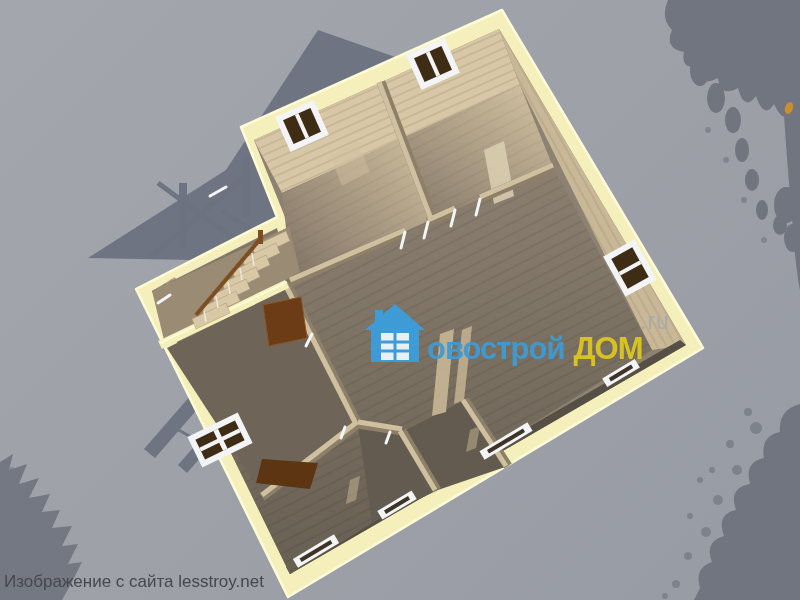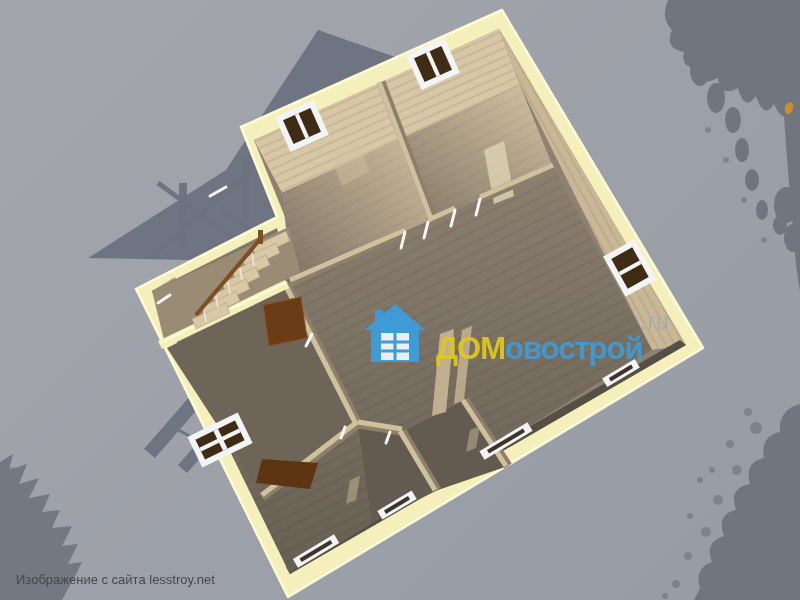--- a/index.html
+++ b/index.html
@@ -9,21 +9,21 @@
   .shadow{fill:var(--c-shadow);}
   .shadow-stroke{stroke:var(--c-shadow);fill:none;}
   .tree{fill:var(--c-tree);}
   .yellow{fill:var(--c-wallYellow);}
   .jamb{stroke:#f4f5f7;stroke-linecap:round;}
   .wm{position:absolute;display:flex;align-items:flex-start;opacity:.94;pointer-events:none;}
   .wm-text{font-weight:bold;font-size:31px;line-height:1;letter-spacing:-1px;}
   .wm-main{color:var(--c-wmBlue);}
   .wm-accent{color:var(--c-wmYellow);margin-left:9px;}
   .wm-ru{position:absolute;left:640px;top:308px;font-size:23px;color:var(--c-wmGray);font-weight:normal;letter-spacing:1px;}
-  .caption{position:absolute;left:16px;top:572px;font-size:13px;color:var(--c-caption);text-align:center;}
+  .caption{position:absolute;left:4px;top:572px;font-size:17px;color:var(--c-caption);text-align:center;}
   .logo-box{position:absolute;left:363px;top:302px;width:64px;height:61px;}
 </style>
 </head>
 <body>
 
 <div id="stage">
 <svg width="800" height="600" viewBox="0 0 800 600">
   <defs>
     <linearGradient id="gTL" x1="1" y1="0" x2="0" y2="1">
       <stop offset="0" style="stop-color:var(--c-floorLight)"></stop>
@@ -285,19 +285,19 @@
     <rect x="12" y="8" width="8" height="12" style="fill:var(--c-wmBlue)"></rect>
     <rect x="18" y="31" width="28" height="27" fill="#e8f0f6"></rect>
     <g style="stroke:var(--c-wmBlue)" stroke-width="3">
       <line x1="32" y1="31" x2="32" y2="58"></line>
       <line x1="18" y1="40" x2="46" y2="40"></line>
       <line x1="18" y1="49" x2="46" y2="49"></line>
     </g>
   </svg>
 </div>
 <div class="wm" style="left:427px;top:333px;">
+  <span class="wm-text wm-main">овострой</span>
   <span class="wm-text wm-accent">ДОМ</span>
-  <span class="wm-text wm-main">овострой</span>
 </div>
 <div class="wm-ru">.ru</div>
 
 <div class="caption">Изображение с сайта lesstroy.net</div>
 </div>
 
 </body></html>

